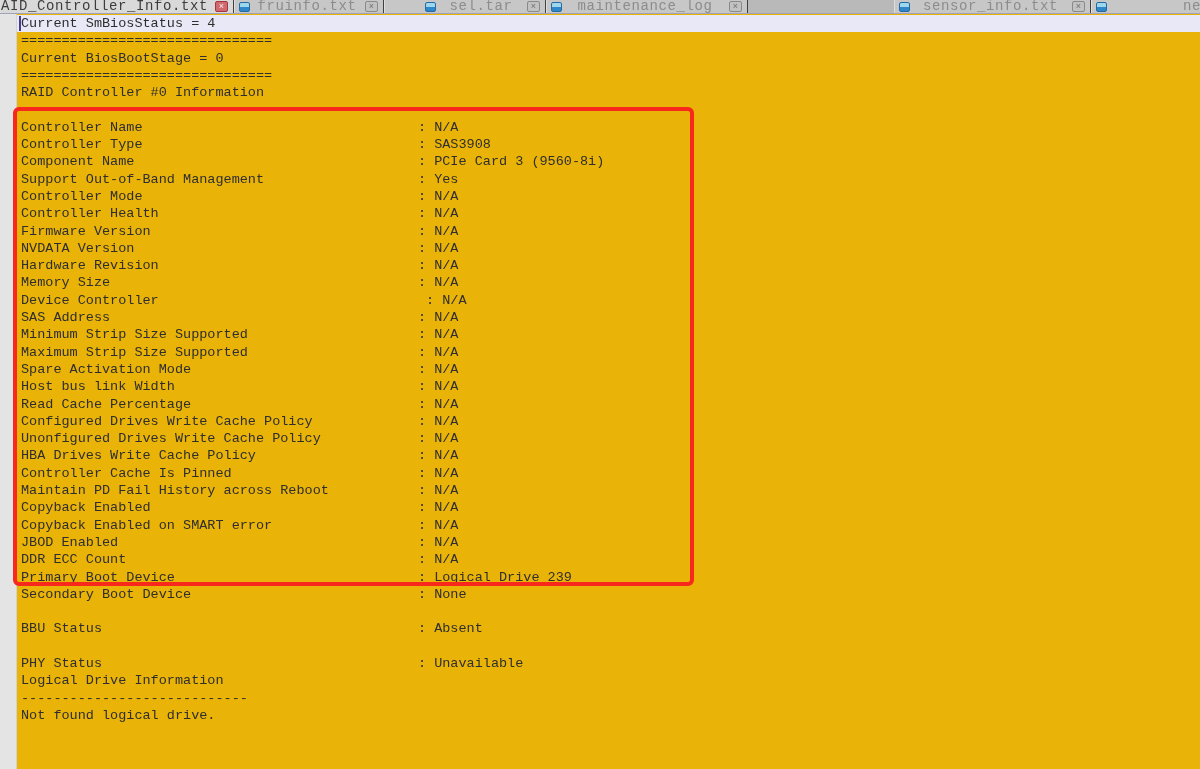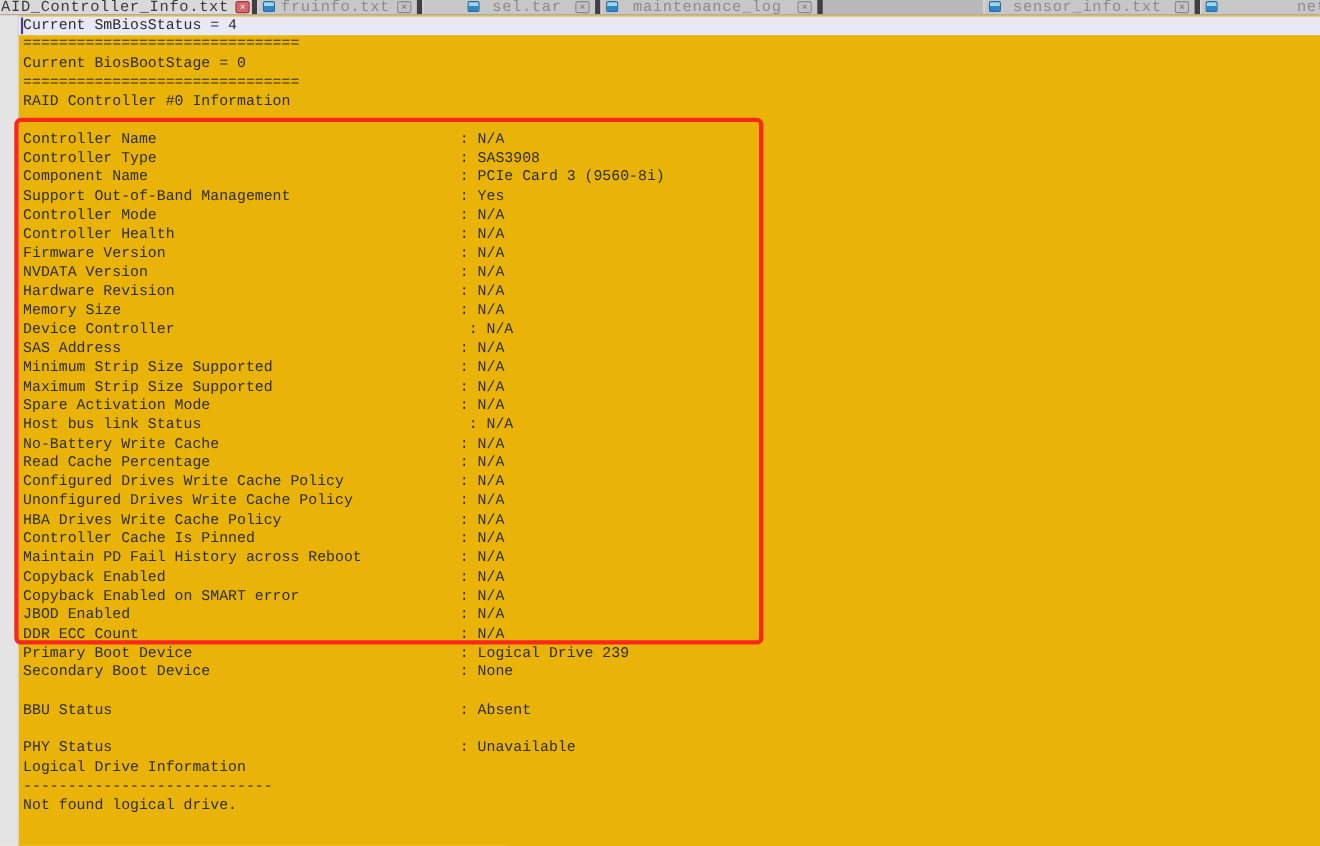--- a/index.html
+++ b/index.html
@@ -7,24 +7,24 @@
     position:relative;width:1200px;height:769px;overflow:hidden;
     background:#ffffff;font-family:"Liberation Sans",sans-serif;
   }
   
   .tabbar{
     position:absolute;top:0;left:0;width:1200px;height:13px;
     background:#b9b9b9;display:flex;overflow:hidden;
     border-bottom:1px solid #9fa3b5;
   }
   .tab{
-    flex:0 0 auto;height:13px;display:flex;align-items:center;
+    flex:0 0 auto;height:13px;display:flex;align-items:flex-end;
     justify-content:space-between;box-sizing:border-box;
     padding:0 5px 0 4px;background:#c7c7c7;
-    border-left:1px solid #dedede;border-right:5px solid #404040;
+    border-left:1px solid #dedede;border-right:1px solid #404040;
     overflow:hidden;cursor:pointer;
   }
   .tab.active{background:#d9d9d9;padding-left:0;}
   .tab-label{
     font-family:"Liberation Mono","DejaVu Sans Mono",monospace;
     font-size:14px;line-height:14px;letter-spacing:0.6px;
     color:#8c8c8c;white-space:nowrap;margin-bottom:0px;
   }
   .tab.active .tab-label{color:#3c3c3c;}
   .file-icon{
@@ -119,22 +119,21 @@
         <div class="line">Controller Health                                : N/A</div>
         <div class="line">Firmware Version                                 : N/A</div>
         <div class="line">NVDATA Version                                   : N/A</div>
         <div class="line">Hardware Revision                                : N/A</div>
         <div class="line">Memory Size                                      : N/A</div>
         <div class="line">Device Controller                                 : N/A</div>
         <div class="line">SAS Address                                      : N/A</div>
         <div class="line">Minimum Strip Size Supported                     : N/A</div>
         <div class="line">Maximum Strip Size Supported                     : N/A</div>
         <div class="line">Spare Activation Mode                            : N/A</div>
-        <div class="line">Host bus link Status                              : N/A</div>
-        <div class="line">No-Battery Write Cache                           : N/A</div>
+        <div class="line">Host bus link Width                              : N/A</div>
         <div class="line">Read Cache Percentage                            : N/A</div>
         <div class="line">Configured Drives Write Cache Policy             : N/A</div>
         <div class="line">Unonfigured Drives Write Cache Policy            : N/A</div>
         <div class="line">HBA Drives Write Cache Policy                    : N/A</div>
         <div class="line">Controller Cache Is Pinned                       : N/A</div>
         <div class="line">Maintain PD Fail History across Reboot           : N/A</div>
         <div class="line">Copyback Enabled                                 : N/A</div>
         <div class="line">Copyback Enabled on SMART error                  : N/A</div>
         <div class="line">JBOD Enabled                                     : N/A</div>
         <div class="line">DDR ECC Count                                    : N/A</div>

